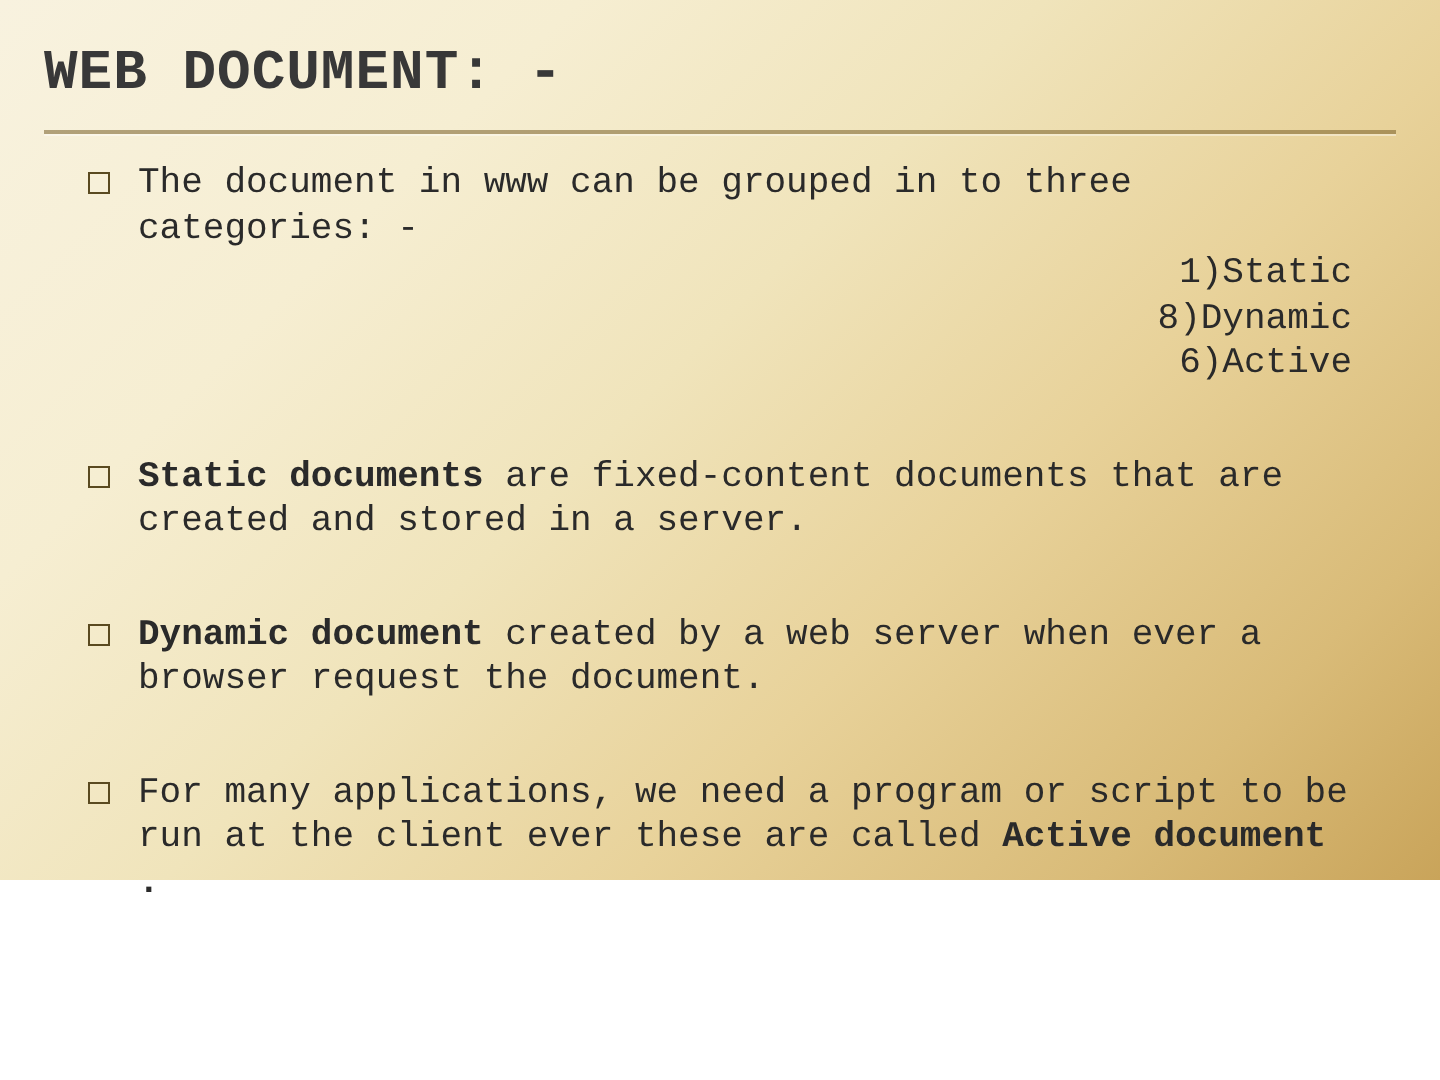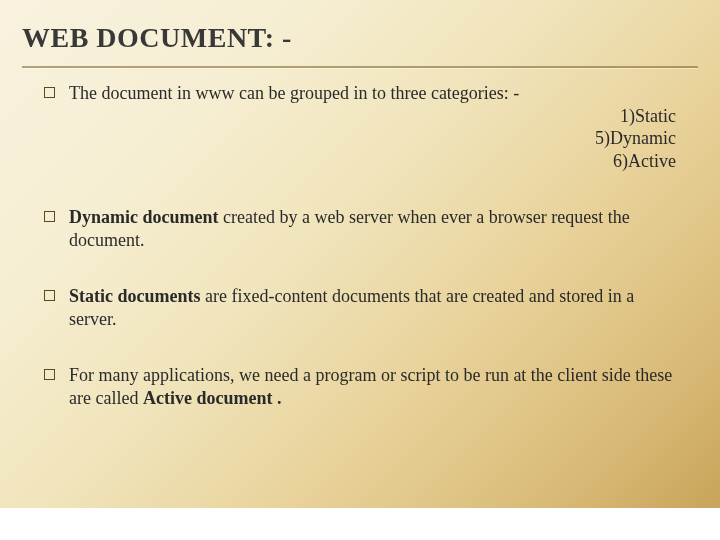--- a/index.html
+++ b/index.html
@@ -4,31 +4,31 @@
 <style>
   html, body {
     margin: 0;
     padding: 0;
     width: 720px;
     height: 540px;
     overflow: hidden;
   }
   .slide {
     width: 720px;
-    height: 508px;
+    height: 440px;
     background:
       linear-gradient(135deg,
         #f8f2df 0%,
         #f6eed2 25%,
         #f0e4bb 45%,
         #e8d29a 65%,
         #d9bb78 85%,
         #c9a45a 100%);
     box-sizing: border-box;
-    font-family: Liberation Serif, serif;
+    font-family: Liberation Mono, monospace;
     color: #2a2a2a;
     position: relative;
   }
   .title-area {
     padding: 22px 22px 6px 22px;
   }
   .title {
     font-size: 28px;
     font-weight: bold;
     letter-spacing: 0.5px;
@@ -85,41 +85,41 @@
   <div class="title-underline"></div>
 
   <div class="body">
 
     <div class="bullet">
       <span class="bullet-mark"></span>
       <div class="bullet-content">
         <span>The document in www can be grouped in to three categories: -</span>
         <div class="sublist">
           <span class="sub-item">1)Static</span>
-          <span class="sub-item">5)Dynamic</span>
+          <span class="sub-item">8)Dynamic</span>
           <span class="sub-item">6)Active</span>
         </div>
+      </div>
+    </div>
+
+    <div class="bullet">
+      <span class="bullet-mark"></span>
+      <div class="bullet-content">
+        <span class="bold">Static documents</span><span>  are fixed-content documents that are created and stored in a server.</span>
       </div>
     </div>
 
     <div class="bullet">
       <span class="bullet-mark"></span>
       <div class="bullet-content">
         <span class="bold">Dynamic document</span><span> created by a web server when ever a browser request the document.</span>
       </div>
     </div>
 
     <div class="bullet">
       <span class="bullet-mark"></span>
       <div class="bullet-content">
-        <span class="bold">Static documents</span><span>  are fixed-content documents that are created and stored in a server.</span>
-      </div>
-    </div>
-
-    <div class="bullet">
-      <span class="bullet-mark"></span>
-      <div class="bullet-content">
-        <span>For many applications, we need a program or script to be run at the client side these are called </span><span class="bold">Active document .</span><span></span>
+        <span>For many applications, we need a program or script to be run at the client ever these are called </span><span class="bold">Active document .</span><span></span>
       </div>
     </div>
 
   </div>
 </div>
 
 </body></html>

